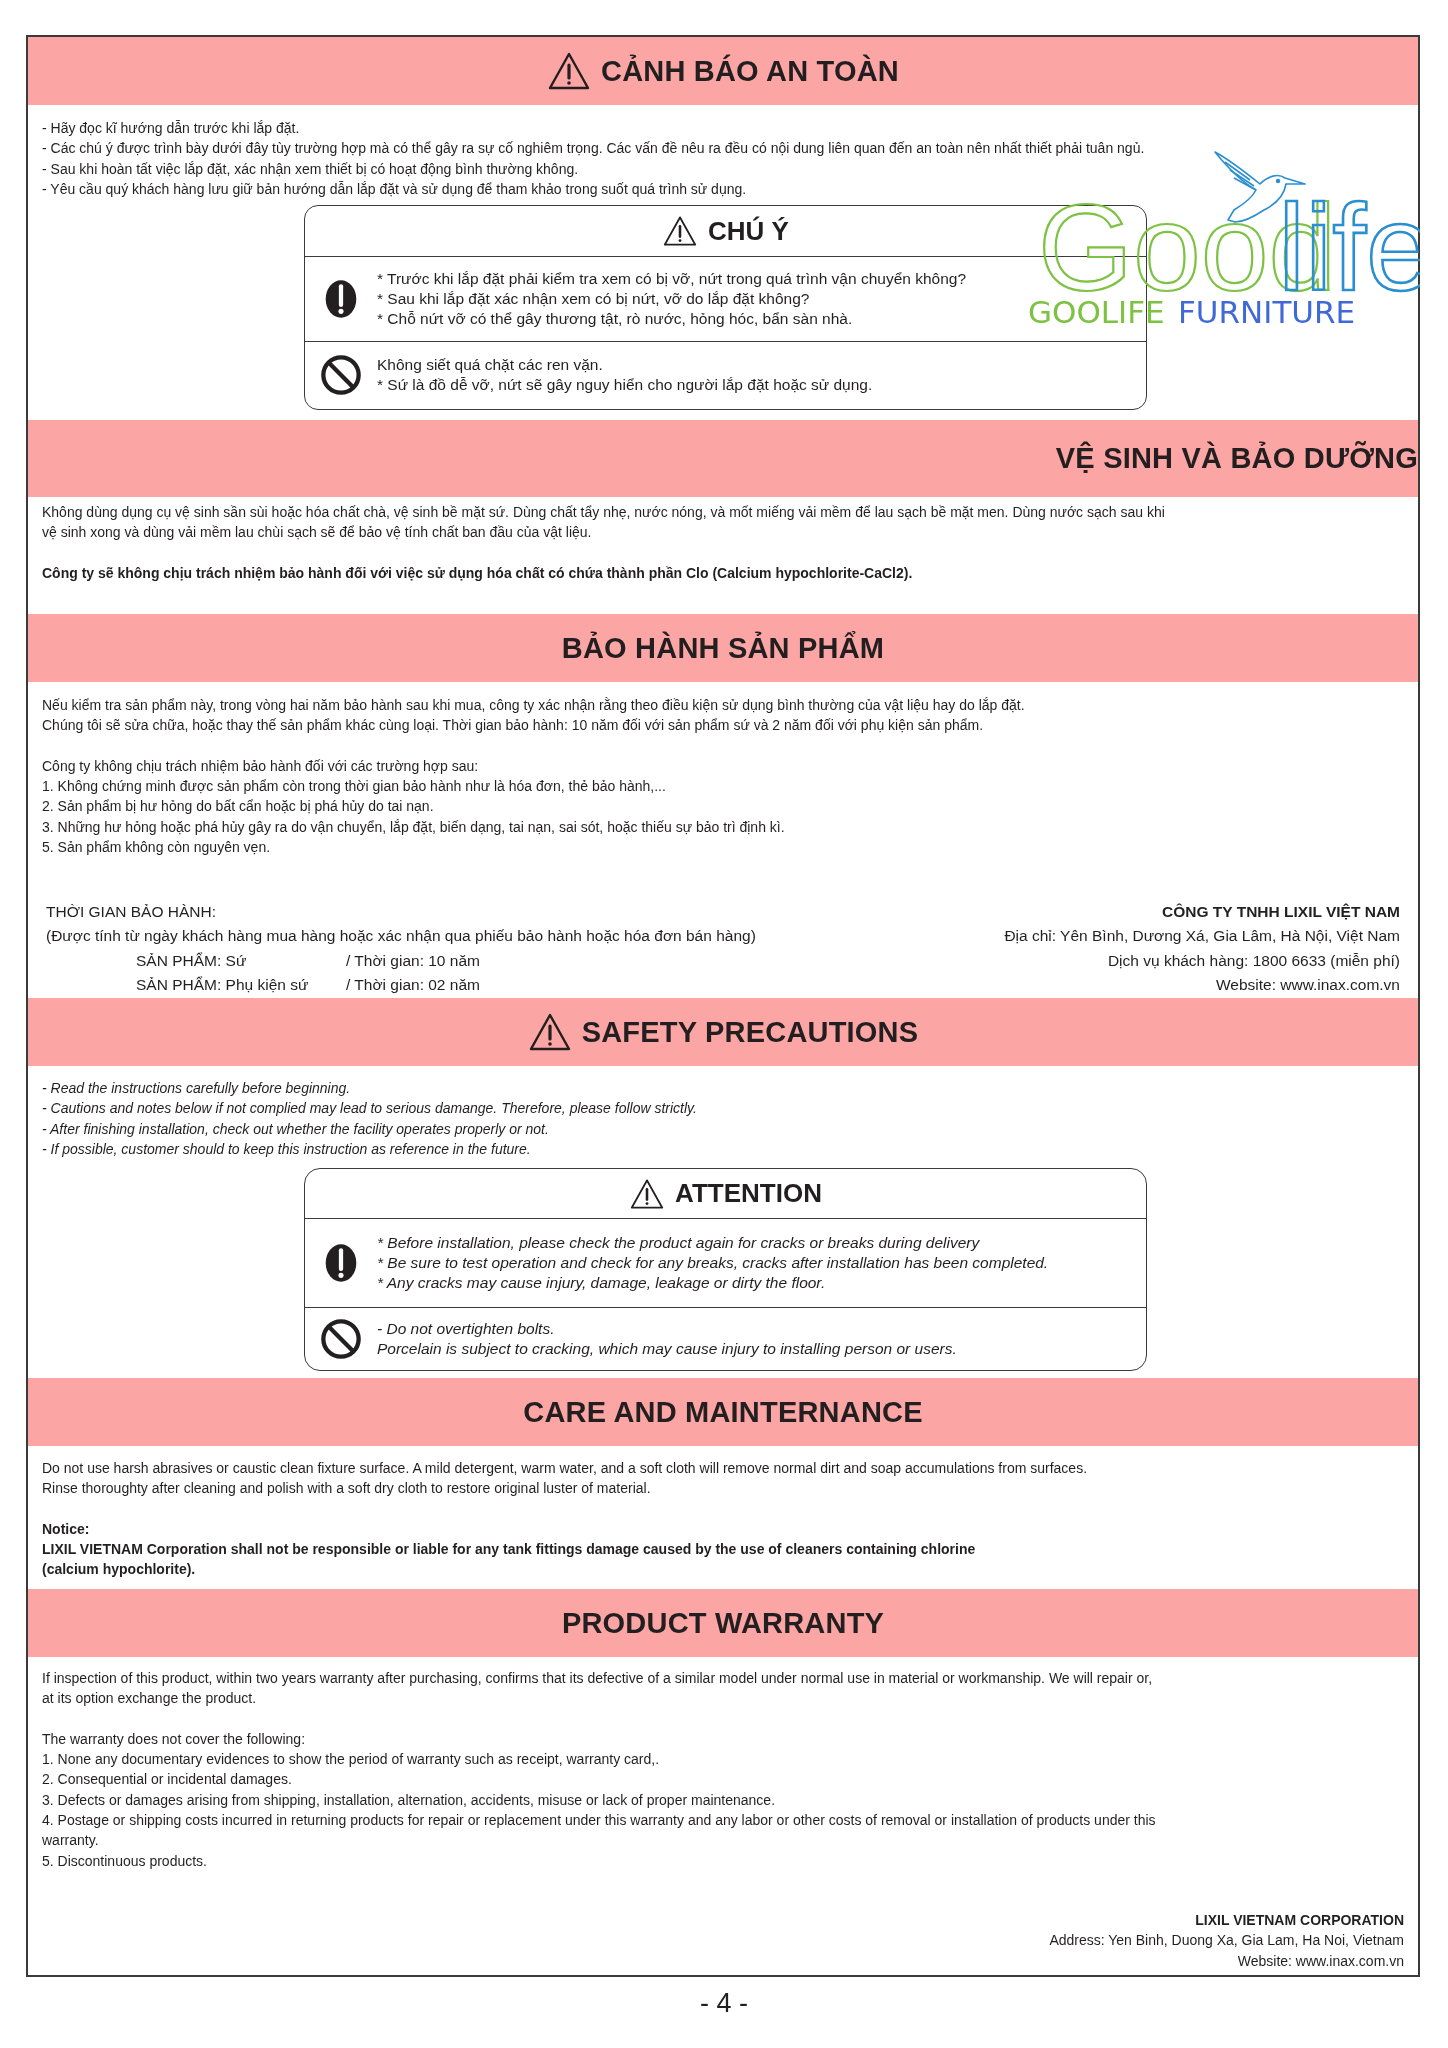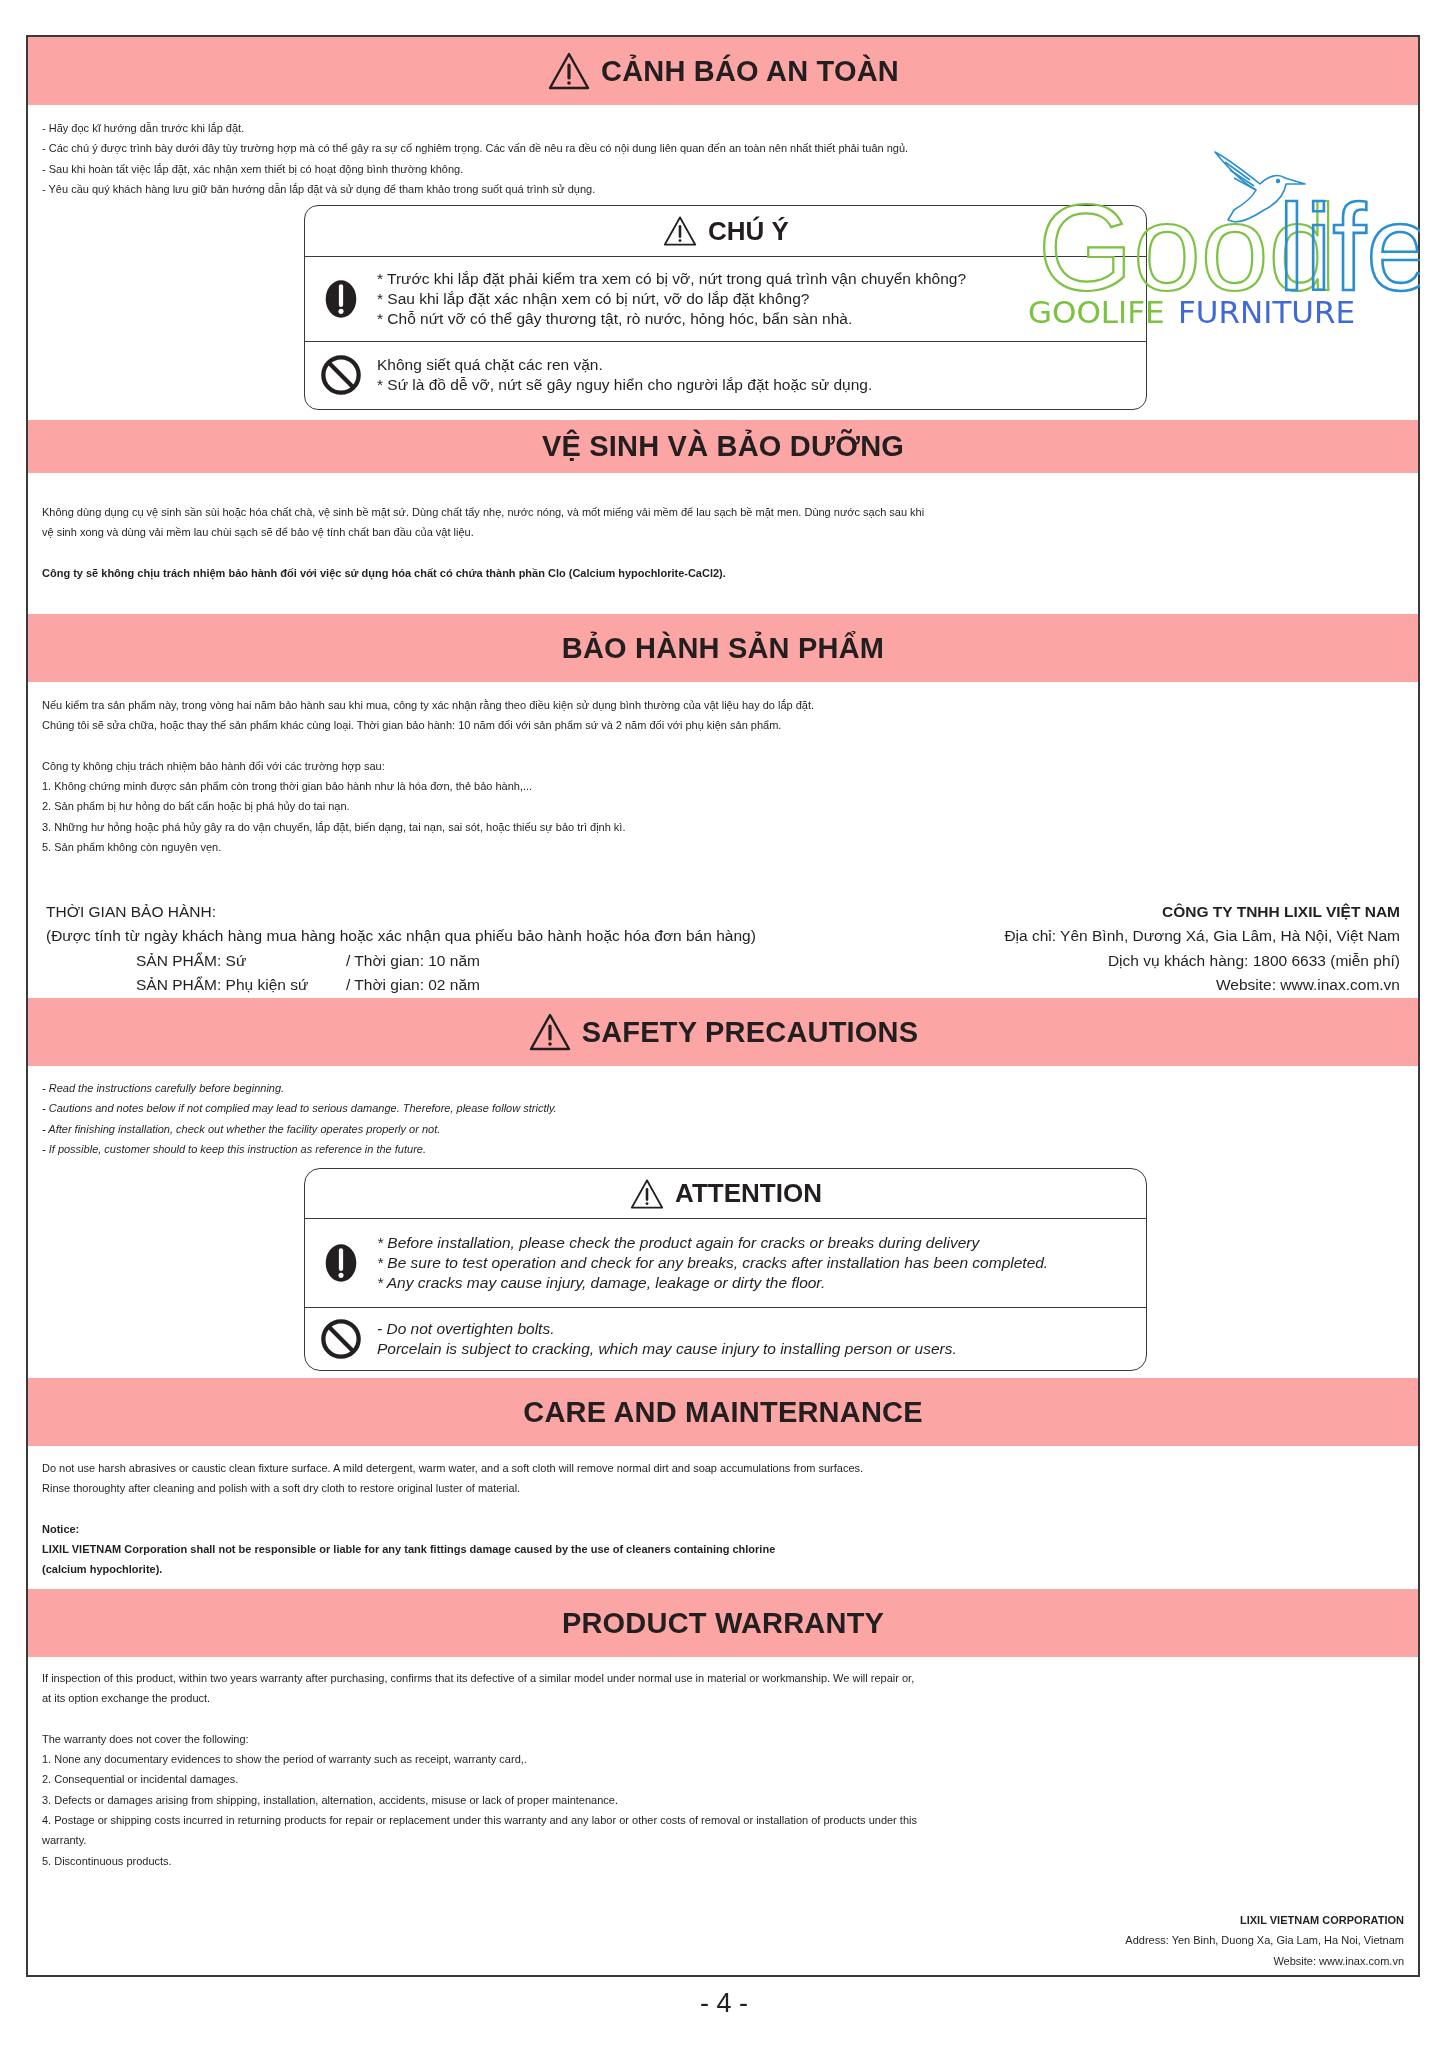--- a/index.html
+++ b/index.html
@@ -1,20 +1,20 @@
 <!DOCTYPE html>
 <html><head>
 <meta charset="utf-8">
 <style>
   html, body { margin: 0; padding: 0; background: #ffffff; }
   body { width: 1448px; height: 2048px; position: relative; font-family: "Liberation Sans", sans-serif; color: #231f20; overflow: hidden; }
   .frame { position: absolute; left: 26px; top: 35px; width: 1394px; height: 1942px; border: 2px solid #3a3a3a; box-sizing: border-box; }
   .band { position: absolute; left: 0; right: 0; background: #fca5a5; display: flex; align-items: center; justify-content: center; font-weight: bold; font-size: 29px; color: #231f20; letter-spacing: 0.2px; }
   .band .tri { width: 44px; height: 40px; margin-right: 10px; }
-  .txt { position: absolute; left: 14px; right: 14px; font-size: 11px; line-height: 20.3px; color: #231f20; }
+  .txt { position: absolute; left: 14px; right: 14px; font-size: 14px; line-height: 20.3px; color: #231f20; }
   .txt p { margin: 0; }
   .txt .gap { height: 20.3px; }
   .bold { font-weight: bold; }
   .ital { font-style: italic; }
   .box { position: absolute; left: 276px; width: 843px; border: 1.5px solid #3a3a3a; border-radius: 14px; box-sizing: border-box; background: transparent; }
   .box .head { display: flex; align-items: center; justify-content: center; font-weight: bold; font-size: 26px; border-bottom: 1.5px solid #3a3a3a; }
   .box .head .tri { width: 36px; height: 32px; margin-right: 10px; }
   .box .row { display: flex; align-items: center; }
   .box .row + .row { border-top: 1.5px solid #3a3a3a; }
   .box .ico { width: 72px; display: flex; justify-content: center; align-items: center; flex-shrink: 0; }
@@ -90,21 +90,21 @@
             <use href="#noentry-sym"></use>
           </svg>
         </div>
       <div class="lines">
         <p>Không siết quá chặt các ren vặn.</p>
         <p>* Sứ là đồ dễ vỡ, nứt sẽ gây nguy hiển cho người lắp đặt hoặc sử dụng.</p>
       </div>
     </div>
   </div>
 
-  <div class="band" style="top:383px; height:53px;">
+  <div class="band" style="top:383px; height:77px;justify-content:flex-end;">
     <span>VỆ SINH VÀ BẢO DƯỠNG</span>
   </div>
   <div class="txt" style="top:465px;">
     <p>Không dùng dụng cụ vệ sinh sần sùi hoặc hóa chất chà, vệ sinh bề mặt sứ. Dùng chất tẩy nhẹ, nước nóng, và mốt miếng vải mềm để lau sạch bề mặt men. Dùng nước sạch sau khi</p>
     <p>vệ sinh xong và dùng vải mềm lau chùi sạch sẽ để bảo vệ tính chất ban đầu của vật liệu.</p>
     <div class="gap"></div>
     <p class="bold">Công ty sẽ không chịu trách nhiệm bảo hành đối với việc sử dụng hóa chất có chứa thành phần Clo (Calcium hypochlorite-CaCl2).</p>
   </div>
 
   <div class="band" style="top:577px; height:68px;">

